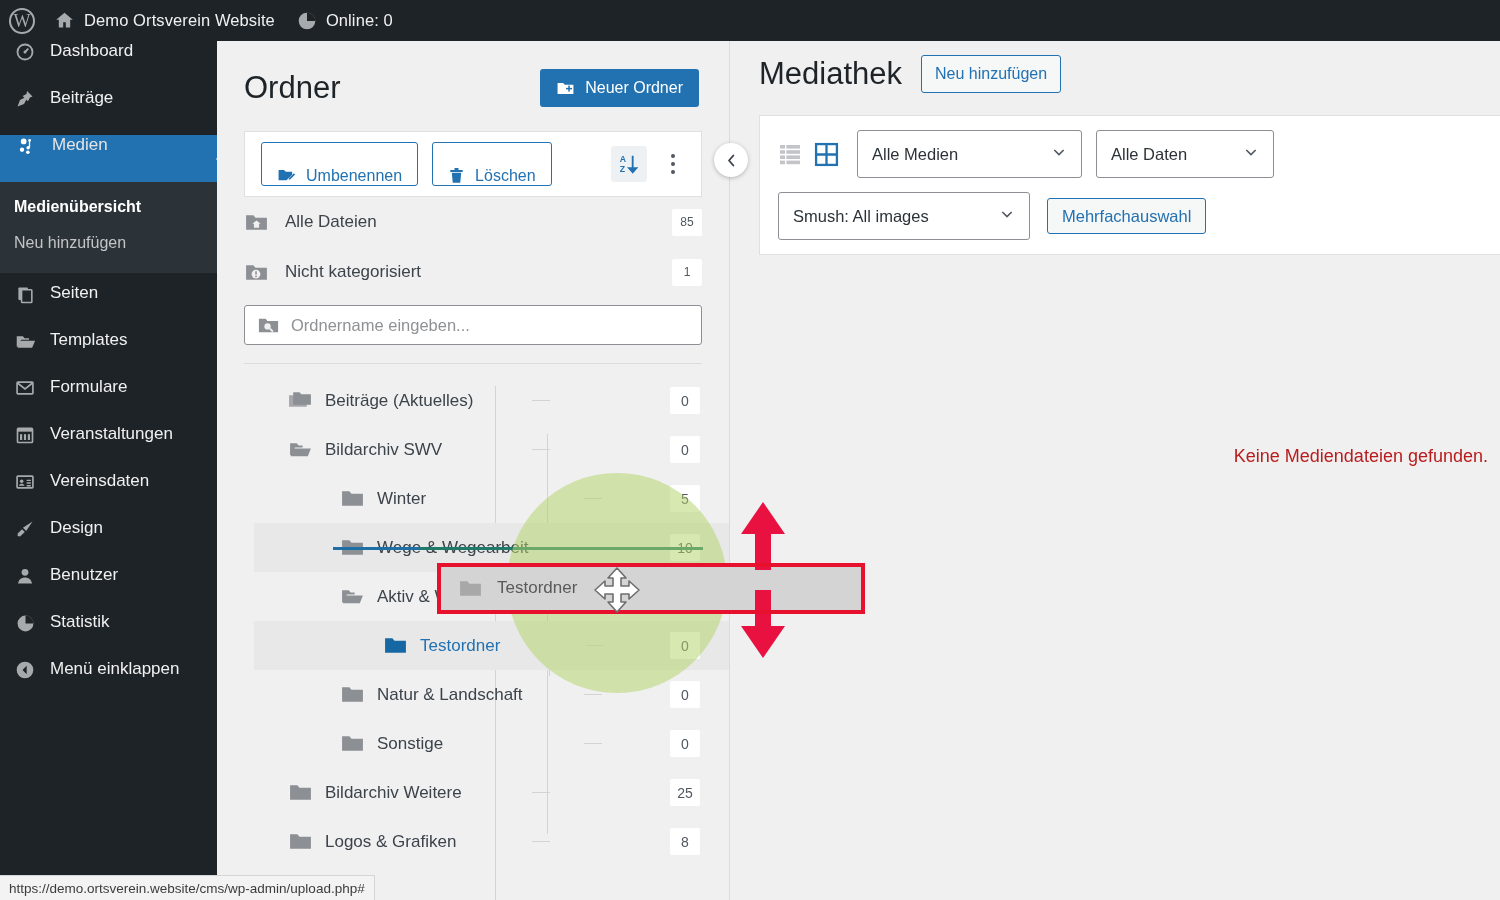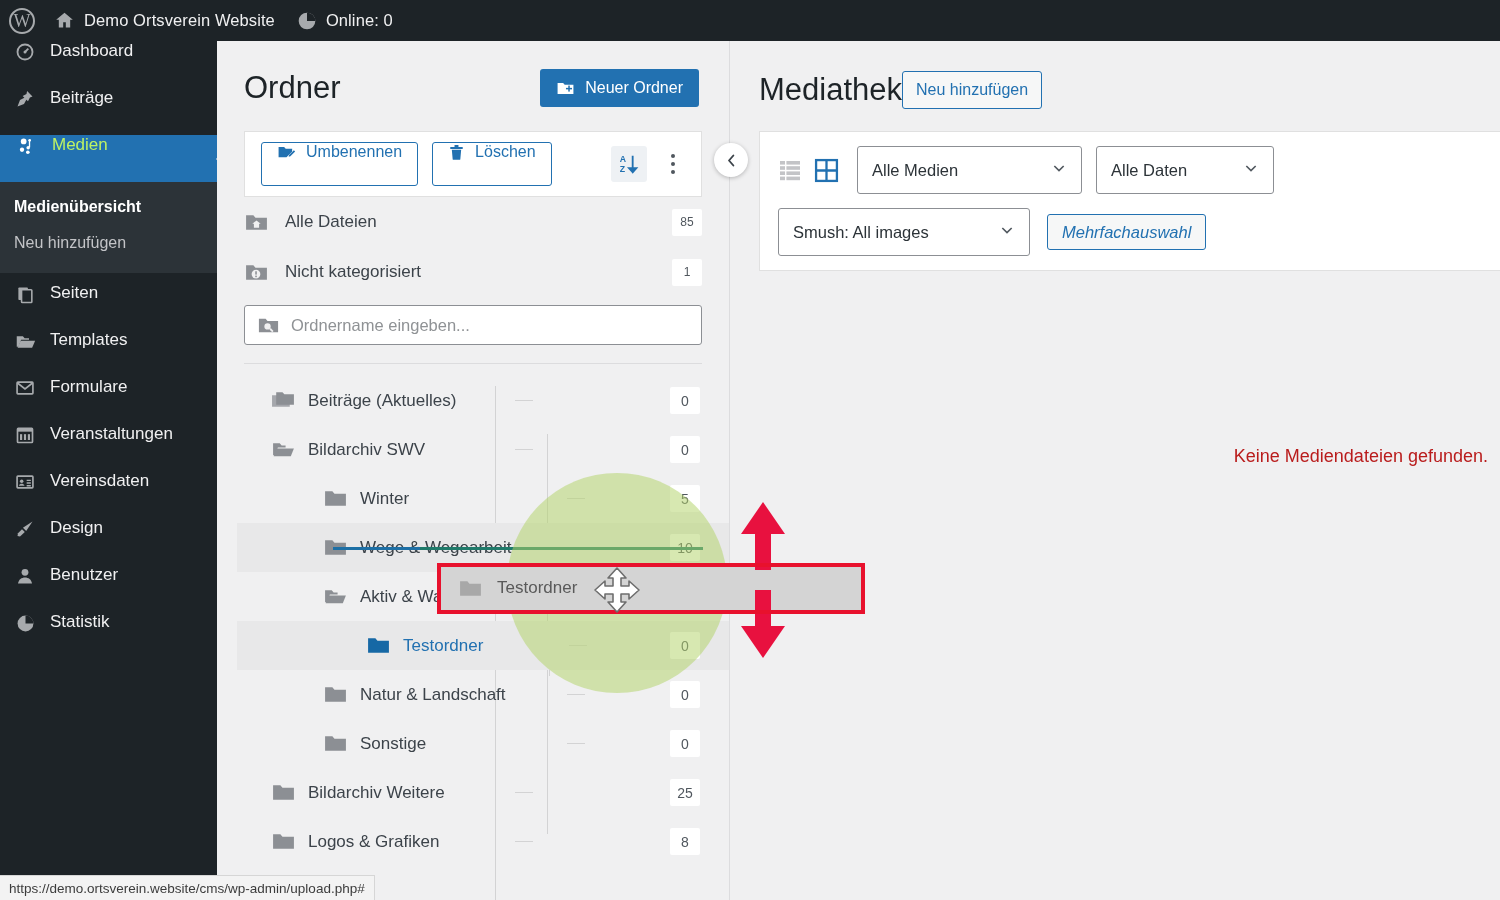--- a/index.html
+++ b/index.html
@@ -31,21 +31,21 @@
   
   .adminmenu {
     position: absolute; top: 41px; left: 0; width: 217px; height: 835px;
     background: #1d2327; color: #c3c4c7; z-index: 30;
   }
   .menu-row {
     display: flex; align-items: flex-start; height: 47px; padding-left: 14px; gap: 14px;
     font-size: 17px; color: #f0f0f1; position: relative;
   }
   .menu-row .mi { width: 22px; height: 22px; display:flex; align-items:center; justify-content:center; color:#a7aaad; }
-  .menu-row.current { background: #2271b1; color: #bef264; padding-left: 16px; }
+  .menu-row.current { background: #2271b1; color: #e5e5e5; padding-left: 16px; }
   .menu-row.current .mi { color: #fff; }
   .menu-arrow {
     position: absolute; right: -8px; top: 50%; transform: translateY(-50%);
     width: 0; height: 0; border-top: 9px solid transparent; border-bottom: 9px solid transparent;
     border-right: 9px solid #f0f0f1;
   }
   .submenu { background: #2c3338; padding: 7px 0 12px 0; }
   .sub-row { font-size: 16px; padding: 9px 0 9px 14px; color: #c3c4c7; }
   .sub-row.active { color: #fff; font-weight: 700; }
   .menu-gap { height: 10px; }
@@ -69,21 +69,21 @@
     background: #2271b1; color: #fff; border: none; border-radius: 3px;
     font-size: 16px; height: 38px; padding: 0 16px; display: flex; align-items: center; gap: 10px;
     font-family: "Liberation Sans", sans-serif; cursor: pointer;
   }
   .toolbar {
     margin: 24px 27px 0 27px; background: #fff; border: 1px solid #e0e0e0;
     height: 66px; display: flex; align-items: center; padding: 0 16px; gap: 14px;
   }
   .tb-btn {
     border: 1px solid #2271b1; color: #2271b1; background: #fff; border-radius: 3px;
-    height: 44px; padding: 0 15px; display: flex; align-items: flex-start; gap: 10px;
+    height: 44px; padding: 0 15px; display: flex; align-items: flex-end; gap: 10px;
     font-size: 16px; font-family: "Liberation Sans", sans-serif; cursor: pointer;
   }
   .tb-spacer { flex: 1; }
   .tb-sort {
     width: 36px; height: 36px; background: #eef1f4; border-radius: 3px;
     display: flex; align-items: center; justify-content: center; cursor: pointer;
   }
   .tb-dots { width: 24px; display:flex; flex-direction: column; align-items:center; gap:4px; cursor:pointer; }
   .tb-dots i { width: 4px; height: 4px; border-radius: 50%; background: #50575e; display:block; }
 
@@ -100,39 +100,39 @@
     border-radius: 3px; display: flex; align-items: center; gap: 11px; padding: 0 12px;
   }
   .searchbox input {
     border: none; outline: none; font-size: 16.5px; color: #3c434a; width: 100%;
     font-family: "Liberation Sans", sans-serif; background: transparent;
   }
   .searchbox input::placeholder { color: #8f9295; }
   .divider { margin: 18px 27px 0 27px; height: 1px; background: #dcdcde; }
 
   
-  .tree { position: relative; margin-top: 12px; padding-left: 20px; }
+  .tree { position: relative; margin-top: 12px; padding-left: 37px; }
   .trow {
     position: relative; display: flex; align-items: center; height: 49px;
     font-size: 17px; color: #3c434a;
   }
   .trow .tlabel { white-space: nowrap; }
   .trow .tcount {
     position: absolute; right: 29px; background: #fff; border-radius: 2px;
     min-width: 30px; height: 27px; display: flex; align-items: center; justify-content: center;
     font-size: 14px; color: #50575e; padding: 0 7px;
   }
   .trow .tfold { margin-right: 12px; display:flex; align-items:center; }
   .trow.sel { background: #e8e8e9; }
   .trow.blue .tlabel { color: #2271b1; }
   .guide { position: absolute; background: #d3d3d4; }
 
   
   .mediapanel { position: absolute; top: 41px; left: 731px; width: 769px; height: 859px; background: #f0f0f1; }
-  .mp-head { display: flex; align-items: center; padding: 30px 0 0 28px; }
+  .mp-head { display: flex; align-items: center; gap: 19px; padding: 14px 0 0 28px; }
   .mp-title { font-size: 31px; color: #1d2327; }
   .btn-add {
     border: 1px solid #2271b1; color: #2271b1; background: #f6f7f7; border-radius: 3px;
     height: 38px; padding: 0 13px; display: flex; align-items: center; font-size: 16px;
     font-family: "Liberation Sans", sans-serif; cursor: pointer;
   }
   .mp-toolbar {
     margin: 22px 0 0 28px; background: #fff; border: 1px solid #e0e0e0; border-right: none;
     padding: 14px 0 14px 18px; width: 742px;
   }
@@ -142,21 +142,21 @@
   .sel-ctl {
     border: 1px solid #8c8f94; border-radius: 3px; background: #fff; height: 48px;
     display: flex; align-items: center; padding: 0 14px; font-size: 16.5px; color: #2c3338;
     min-width: 120px; cursor: pointer;
   }
   .sel-ctl .cv { flex: 1; white-space: nowrap; }
   .sel-ctl .chev { margin-left: 20px; color: #50575e; }
   .btn-multi {
     border: 1px solid #2271b1; color: #2271b1; background: #f6f7f7; border-radius: 3px;
     height: 28px; padding: 17px 14px; display: flex; align-items: center; font-size: 16.5px;
-    font-family: "Liberation Sans", sans-serif; cursor: pointer; font-style: italic;
+    font-family: "Liberation Sans", sans-serif; cursor: pointer;
   }
   .emptystate {
     position: absolute; top: 405px; right: 12px; font-size: 18px; color: #b91c1c;
   }
 
   
   .collapse {
     position: absolute; left: 714px; top: 143px; width: 34px; height: 34px; border-radius: 50%;
     background: #fff; box-shadow: 0 1px 4px rgba(0,0,0,.25);
     display: flex; align-items: center; justify-content: center; z-index: 25; cursor: pointer;
@@ -342,20 +342,29 @@
     <div class="menu-row">
       <span class="mi">
         <svg width="19" height="19" viewBox="0 0 24 24">
             <circle cx="12" cy="12" r="10" fill="currentColor"></circle>
             <path d="M12 12V2a10 10 0 0 1 10 10z" fill="#1d2327"></path>
           </svg>
       </span>
       <span>Statistik</span>
     </div>
 
+    <div class="menu-row">
+      <span class="mi">
+        <svg width="20" height="20" viewBox="0 0 24 24">
+            <circle cx="12" cy="12" r="10" fill="currentColor"></circle>
+            <path d="m14 7-5 5 5 5z" fill="#1d2327"></path>
+          </svg>
+      </span>
+      <span>Menü einklappen</span>
+    </div>
   </div>
 
   <div class="folderpanel">
 
     <div class="fp-head">
       <div class="fp-title">Ordner</div>
       <button class="btn-new">
         <span class="ico">
           <svg width="19" height="19" viewBox="0 0 24 24" fill="#fff">
               <path d="M2 5h7l2 2.4h11V19H2z"></path>

